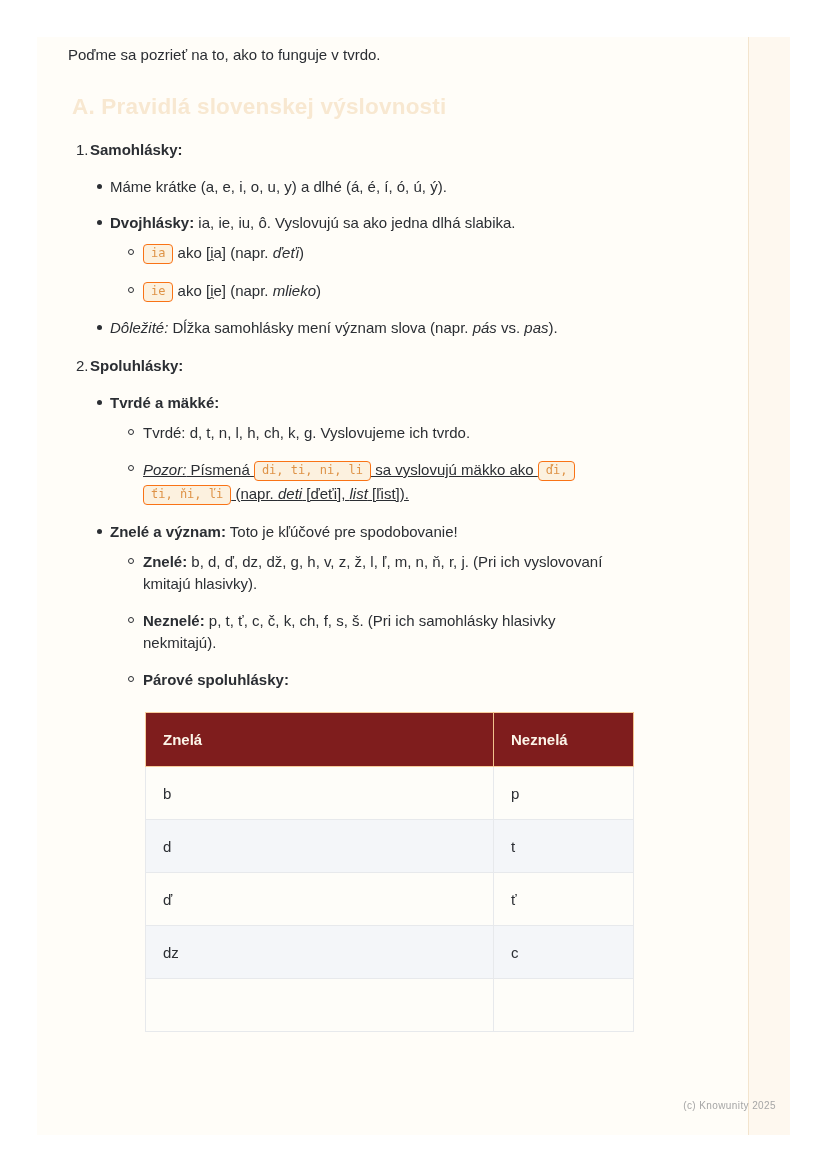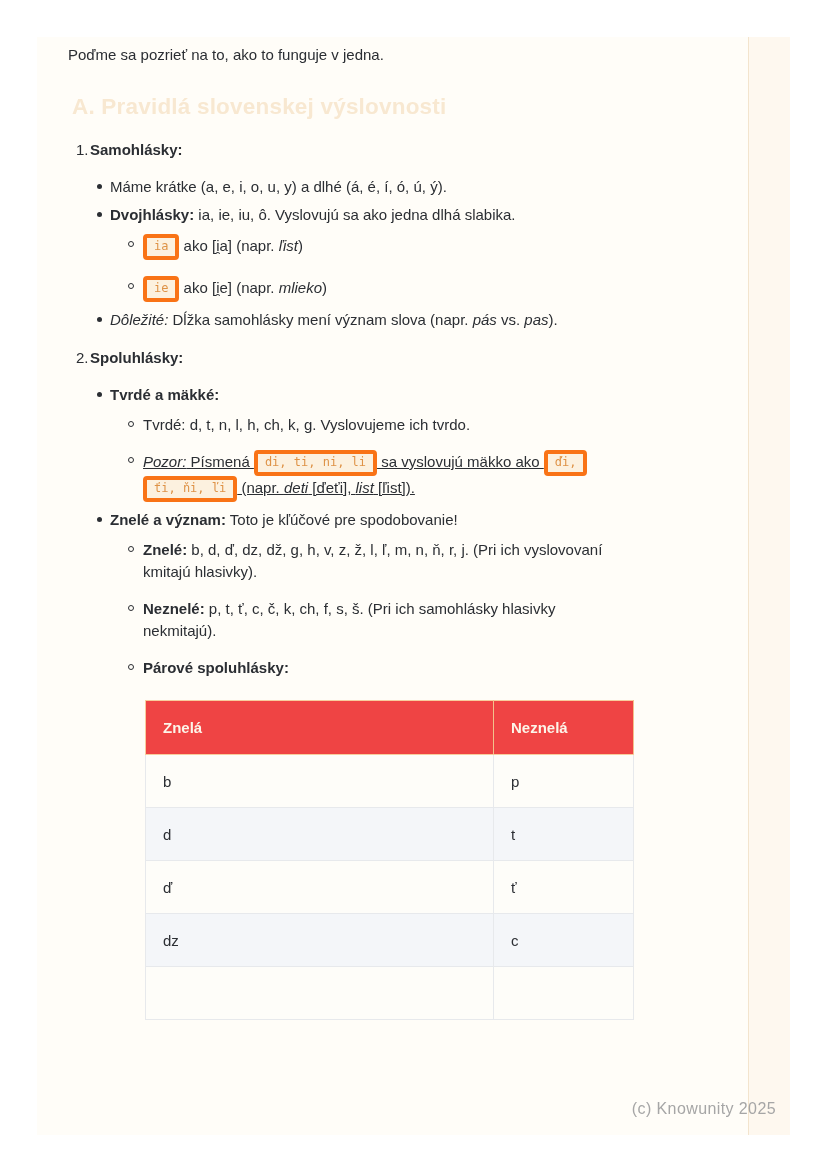--- a/index.html
+++ b/index.html
@@ -37,41 +37,41 @@
   ol.root { list-style:none; margin:17px 0 0 0; padding:0; }
   ol.root > li { margin:0; padding:0; }
   ol.root > li + li { margin-top:17px; }
   .num-row { position:relative; padding-left:22px; }
   .num-row .num { position:absolute; left:8px; top:0; font-weight:400; }
   .bold { font-weight:700;text-align:center; }
   em.ex { font-style:italic; }
 
   ul.l1 { list-style:none; margin:16px 0 0 0; padding:0; }
   ul.l1 > li { position:relative; padding-left:42px; margin:0; }
-  ul.l1 > li + li { margin-top:7px; }
+  ul.l1 > li + li { margin-top:15px; }
   ul.l1 > li::before {
     content:""; position:absolute; left:29px; top:8px;
     width:5px; height:5px; border-radius:50%; background:#2b2e33;
   }
   ul.l2 { list-style:none; margin:9px 0 0 -42px; padding:0; }
   ul.l2 > li { position:relative; padding-left:75px; margin:0; }
   ul.l2 > li + li { margin-top:15px; }
   ul.l2 > li::before {
     content:""; position:absolute; left:60px; top:7px;
     width:4px; height:4px; border-radius:50%;
     border:1.5px solid #2b2e33; background:transparent;
   }
   ul.l2.chips > li + li { margin-top:16px; }
   .twoline { line-height:22px; }
   .chipline { line-height:24px;text-decoration:underline; }
 
   .chip {
     display:inline-block;
     background:#fcf1df;
-    border:4px solid #f97316;
+    border:1px solid #f97316;
     border-radius:4px;
     padding:1px 7px 2px 7px;
     font-family:"DejaVu Sans Mono","Liberation Mono",monospace;
     font-size:12px; line-height:15px;
     color:#de9246;
     vertical-align:1px;
     text-align:center;
   }
 
   table.pairs {
@@ -81,65 +81,65 @@
     table-layout:fixed;
     font-size:15px;
   }
   table.pairs th, table.pairs td {
     text-align:left; vertical-align:middle;
     padding:0 0 0 17px;
     border:1px solid #e7e9ec;
   }
   table.pairs th {
     height:54px;
-    background:#ef4444;
+    background:#7f1d1d;
     color:#fcf5e9;
     font-weight:600;
     border:1px solid #f8cd9d;
     border-right:1px solid #f2c28c;
   }
   table.pairs td { height:53px; background:#fefdf9; }
   table.pairs tr.alt td { background:#f4f6f9; }
   .col-znela { width:348px; }
   .col-neznela { width:140px; }
 
   .watermark {
     position:absolute; top:1100px; right:52px;
-    font-size:16px; letter-spacing:0.4px;
+    font-size:10px; letter-spacing:0.4px;
     color:#a6a6a6; z-index:5;
   }
 </style>
 </head>
 <body>
 
 <div class="card">
   <div class="side-strip"></div>
 
   <div class="content">
 
-    <p class="intro">Poďme sa pozrieť na to, ako to funguje v jedna.</p>
+    <p class="intro">Poďme sa pozrieť na to, ako to funguje v tvrdo.</p>
 
     <h2 class="heading">A. Pravidlá slovenskej výslovnosti</h2>
 
     <ol class="root">
 
       <li>
         <div class="num-row">
           <span class="num">1.</span>
           <span class="bold">Samohlásky:</span>
         </div>
         <ul class="l1">
           <li>
             <span>Máme krátke (a, e, i, o, u, y) a dlhé (á, é, í, ó, ú, ý).</span>
           </li>
           <li>
             <span class="bold">Dvojhlásky:</span><span> ia, ie, iu, ô. Vyslovujú sa ako jedna dlhá slabika.</span>
             <ul class="l2 chips">
               <li>
-                <span class="chip">ia</span><span> ako [i̯a] (napr. </span><em class="ex">ľist</em><span>)</span>
+                <span class="chip">ia</span><span> ako [i̯a] (napr. </span><em class="ex">ďeťi</em><span>)</span>
               </li>
               <li>
                 <span class="chip">ie</span><span> ako [i̯e] (napr. </span><em class="ex">mlieko</em><span>)</span>
               </li>
             </ul>
           </li>
           <li>
             <em class="ex">Dôležité:</em><span> Dĺžka samohlásky mení význam slova (napr. </span><em class="ex">pás</em><span> vs. </span><em class="ex">pas</em><span>).</span>
           </li>
         </ul>

